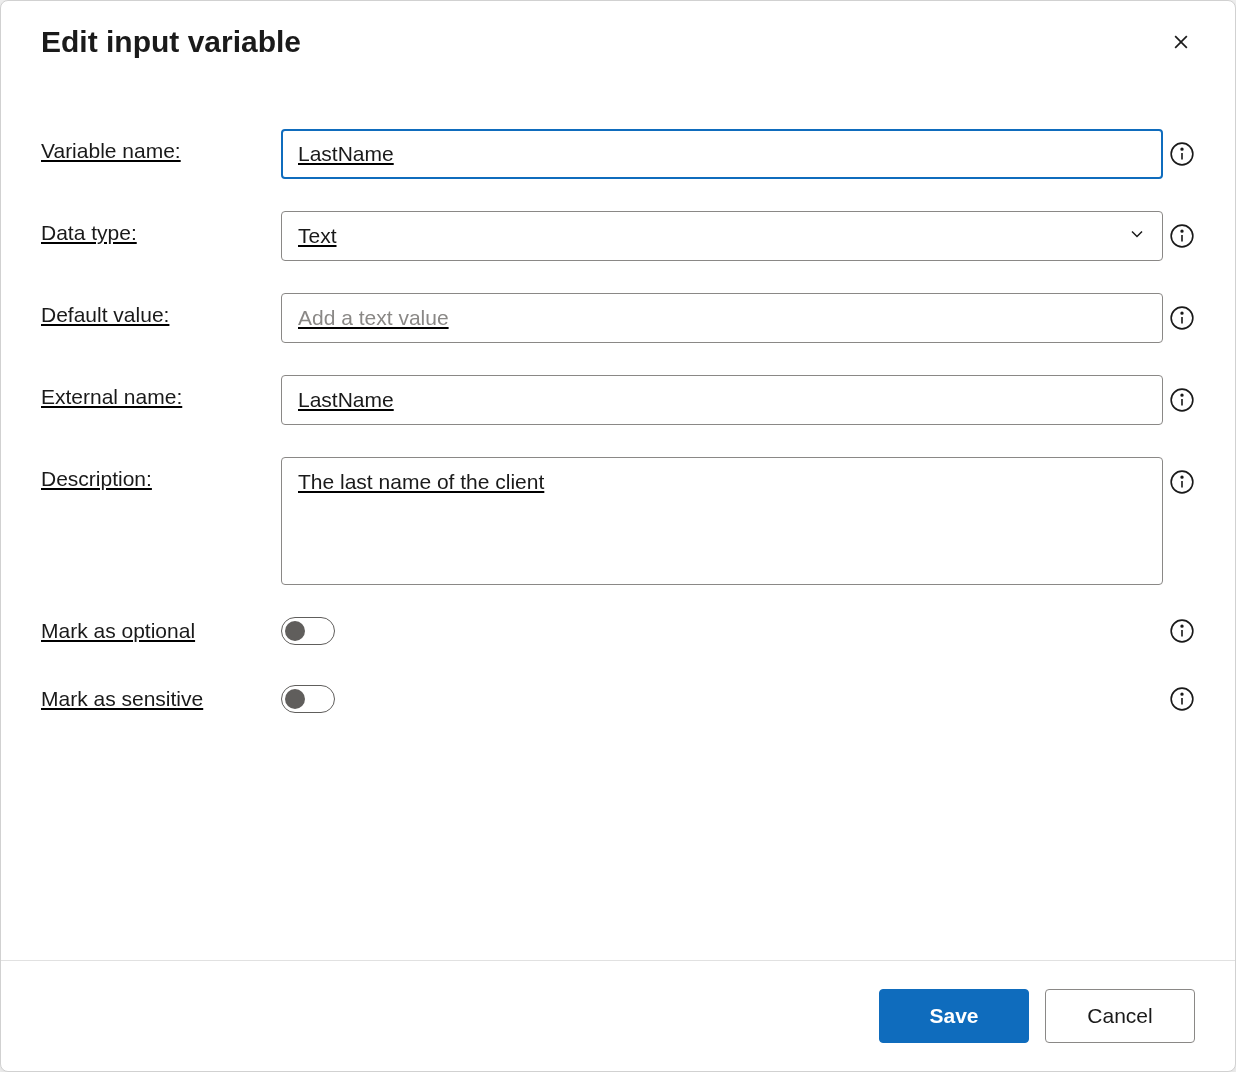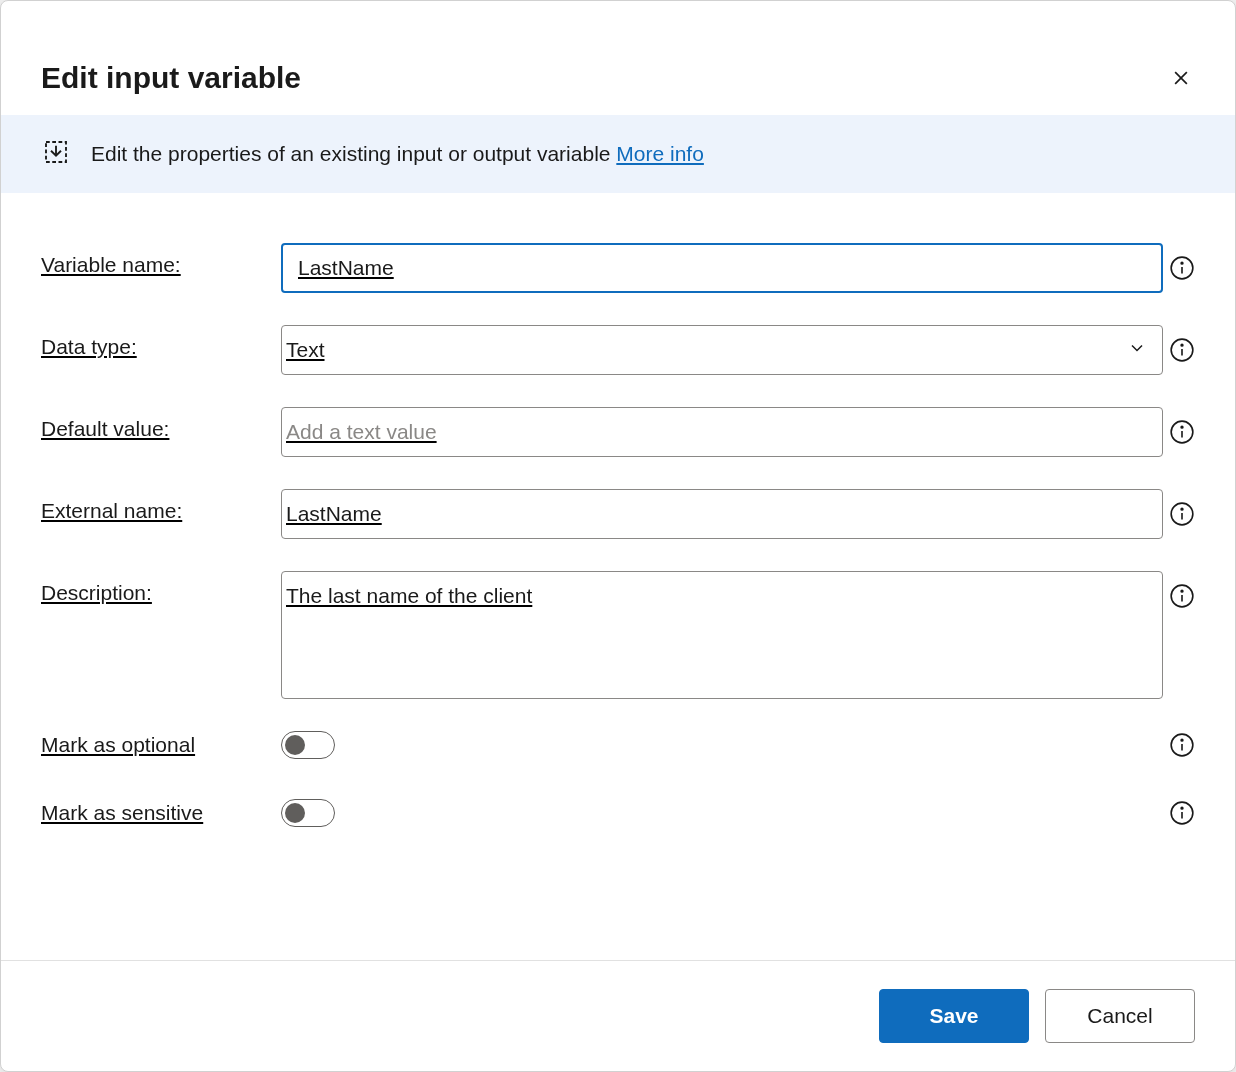--- a/index.html
+++ b/index.html
@@ -25,21 +25,20 @@
       display: flex;
       flex-direction: column;
       box-shadow: 0 2px 8px rgba(0,0,0,0.08);
     }
     
     .header {
       display: flex;
       justify-content: space-between;
       align-items: center;
       padding: 24px 40px 20px 40px;
-      margin-top: 36px;
     }
     
     .header-title {
       font-size: 30px;
       font-weight: 600;
       color: #1a1a1a;
     }
     
     .close-btn {
       background: none;
@@ -106,21 +105,21 @@
       flex: 1;
       display: flex;
       align-items: flex-start;
       gap: 6px;
     }
     
     .text-input, .select-input, .textarea-input {
       flex: 1;
       border: 1px solid #8a8886;
       border-radius: 4px;
-      padding: 12px 4px;
+      padding: 12px 16px;
       font-size: 21px;
       font-family: inherit;
       color: #1a1a1a;
       background: #ffffff;
     }
     
     .text-input.focused {
       border: 2px solid #0f6cbd;
       padding: 11px 15px;
     }
@@ -255,32 +254,20 @@
   <div class="header">
     <h1 class="header-title">Edit input variable</h1>
     <button class="close-btn">
       <svg viewBox="0 0 24 24" fill="none" stroke="currentColor" stroke-width="2">
         <line x1="5" y1="5" x2="19" y2="19"></line>
         <line x1="19" y1="5" x2="5" y2="19"></line>
       </svg>
     </button>
   </div>
 
-  <div class="info-banner">
-    <span class="banner-icon">
-      <svg width="30" height="30" viewBox="0 0 24 24" fill="none" stroke="#1a1a1a" stroke-width="1.5">
-        <rect x="4" y="4" width="16" height="16" stroke-dasharray="3 2"></rect>
-        <line x1="12" y1="7" x2="12" y2="14"></line>
-        <polyline points="8,11 12,15 16,11"></polyline>
-      </svg>
-    </span>
-    <span class="banner-text">
-      <span>Edit the properties of an existing input or output variable </span><a class="more-info-link">More info</a>
-    </span>
-  </div>
 
   <div class="form-body">
 
     <div class="form-row">
       <label class="form-label">Variable name:</label>
       <div class="form-control-wrap">
         <input type="text" class="text-input focused" value="LastName" style="">
         <button class="info-icon-btn">
           <svg viewBox="0 0 24 24" fill="none" stroke="#1a1a1a" stroke-width="1.5">
             <circle cx="12" cy="12" r="10"></circle>

